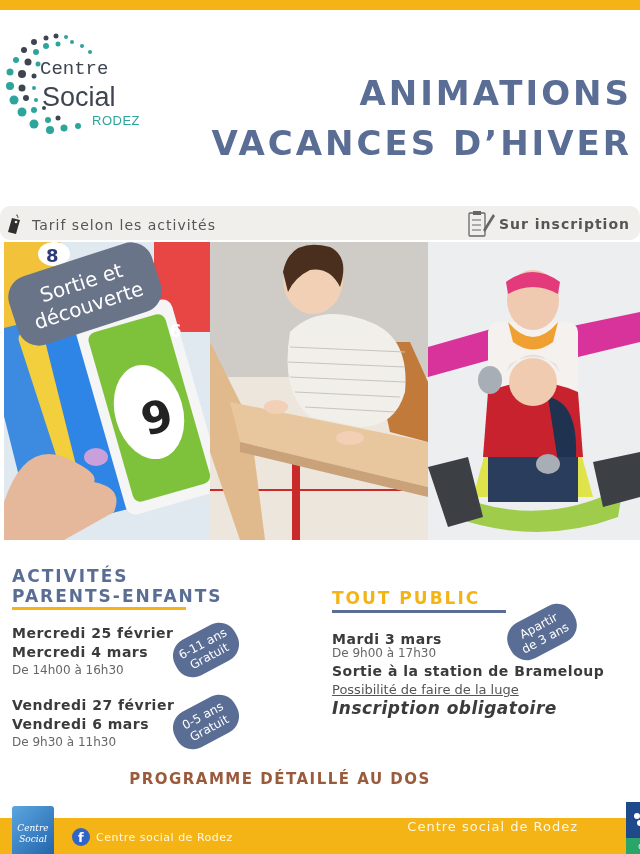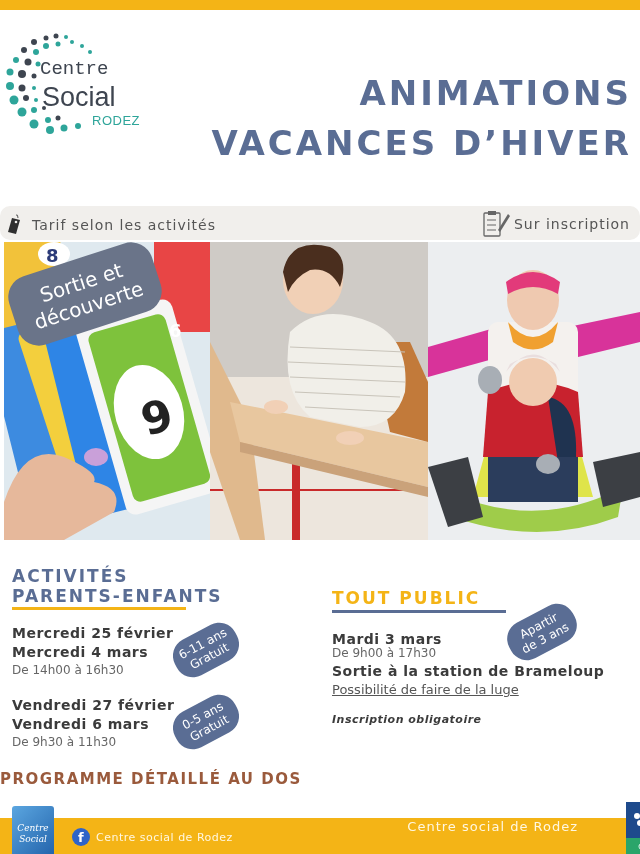--- a/index.html
+++ b/index.html
@@ -7,40 +7,40 @@
   .topbar { position: absolute; left: 0; top: 0; width: 640px; height: 10px; background: #f4b416; }
   .logo { position: absolute; left: 4px; top: 30px; width: 150px; height: 110px; }
   .logo-text { position: absolute; left: 36px; top: 26px; font-family: "Liberation Sans", sans-serif; color: #3e4550; }
   .logo-line1 { font-size: 19px; line-height: 26px; position: absolute; left: 0; top: 0; white-space: nowrap; font-family: Liberation Mono, monospace; }
   .logo-line2 { font-size: 27px; line-height: 26px; position: absolute; left: 2px; top: 28px; white-space: nowrap; }
   .logo-line3 { font-size: 13px; position: absolute; left: 52px; top: 57px; color: #2ea59a; letter-spacing: 0.5px; white-space: nowrap; }
   .title { position: absolute; right: 8px; top: 68px; text-align: right; color: #5a6d94; font-family: "DejaVu Sans", sans-serif; font-weight: bold; letter-spacing: 3px; }
   .title div { font-size: 34px; line-height: 50px; white-space: nowrap; }
   .infobar { position: absolute; left: 0; top: 206px; width: 640px; height: 34px; background: #f1efec; border-radius: 10px; }
   .info-left { position: absolute; left: 6px; top: 8px; display: flex; align-items: center; gap: 10px; color: #555; font-size: 14px; letter-spacing: 1px; }
-  .info-right { position: absolute; right: 10px; top: 4px; display: flex; align-items: center; gap: 3px; color: #555; font-size: 14px; letter-spacing: 1px; }
+  .info-right { position: absolute; right: 10px; top: 4px; display: flex; align-items: center; gap: 3px; color: #555; font-size: 14px; letter-spacing: 1px; font-weight: bold; }
   .photos { position: absolute; left: 0; top: 242px; width: 640px; height: 298px; }
   .photo { position: absolute; top: 0; height: 298px; overflow: hidden; }
   .p1 { left: 4px; width: 206px; background: #cfe6f2; }
   .p2 { left: 210px; width: 218px; background: #d9d5d0; }
   .p3 { left: 428px; width: 212px; background: #eef0f2; }
   .pill { position: absolute; background: #5a6d94; color: #fff; border-radius: 22px; text-align: center; font-family: "DejaVu Sans", sans-serif; }
   .sortie { left: 10px; top: 258px; width: 150px; height: 72px; font-size: 20px; line-height: 24px; padding-top: 12px; transform: rotate(-18deg); background: #6a7489; }
   .sec { position: absolute; font-weight: bold; letter-spacing: 2px; }
   .sec-left { left: 12px; top: 566px; color: #5a6d94; font-size: 17px; line-height: 20px; }
   .sec-left .ul { position: absolute; left: 0; top: 41px; width: 174px; height: 3px; background: #f4b416; }
   .sec-right { left: 332px; top: 588px; color: #f4b416; font-size: 17px; }
   .sec-right .ul { position: absolute; left: 0; top: 22px; width: 174px; height: 3px; background: #5a6d94; }
   .ev { position: absolute; color: #3b3b3b; }
   .ev .d { font-weight: bold; font-size: 14px; line-height: 19px; letter-spacing: 0.5px; white-space: nowrap; }
   .ev .h { font-size: 12px; line-height: 17px; color: #666; white-space: nowrap; }
   .ev .s { font-size: 13px; line-height: 18px; color: #555; white-space: nowrap; text-decoration: underline; }
-  .ev .i { font-weight: bold; font-style: italic; font-size: 11px; line-height: 18px; letter-spacing: 0.5px; margin-top: 12px; }
+  .ev .i { font-weight: bold; font-style: italic; font-size: 17px; line-height: 18px; letter-spacing: 0.5px; margin-top: 0; }
   .badge { position: absolute; background: #5a6d94; color: #fff; border-radius: 18px; font-size: 12px; line-height: 14px; text-align: center; padding: 6px 0; transform: rotate(-28deg); }
-  .prog { position: absolute; left: 0; width: 560px; top: 770px; text-align: left; color: #9a5a3c; font-weight: bold; font-size: 15px; letter-spacing: 1.5px; }
+  .prog { position: absolute; left: 0; width: 560px; top: 770px; text-align: center; color: #9a5a3c; font-weight: bold; font-size: 15px; letter-spacing: 1.5px; }
   .footer { position: absolute; left: 0; top: 818px; width: 640px; height: 36px; background: #f4b416; }
   .footer-fb { position: absolute; left: 72px; top: 10px; display: flex; align-items: center; gap: 6px; color: #fff7e0; font-size: 11px; letter-spacing: 0.5px; }
   .fb-icon { width: 18px; height: 18px; border-radius: 50%; background: #2f64c8; color: #fff; font-weight: bold; font-size: 13px; display: flex; align-items: center; justify-content: center; }
   .footer-addr { position: absolute; right: 62px; top: 0; text-align: right; color: #fff7e0; font-size: 13px; line-height: 18px; letter-spacing: 1px; white-space: nowrap; }
   .cs-logo { position: absolute; left: 12px; top: 806px; width: 42px; height: 56px; background: linear-gradient(135deg,#5ba6e0,#1f5fa8); border-radius: 3px; color: #fff; font-family: "DejaVu Serif", serif; font-style: italic; font-size: 9px; display: flex; align-items: center; justify-content: center; text-align: center; line-height: 11px; }
   .caf-logo { position: absolute; left: 586px; top: 802px; width: 36px; height: 52px; padding-left: 40px; }
 </style>
 </head>
 <body>
 

